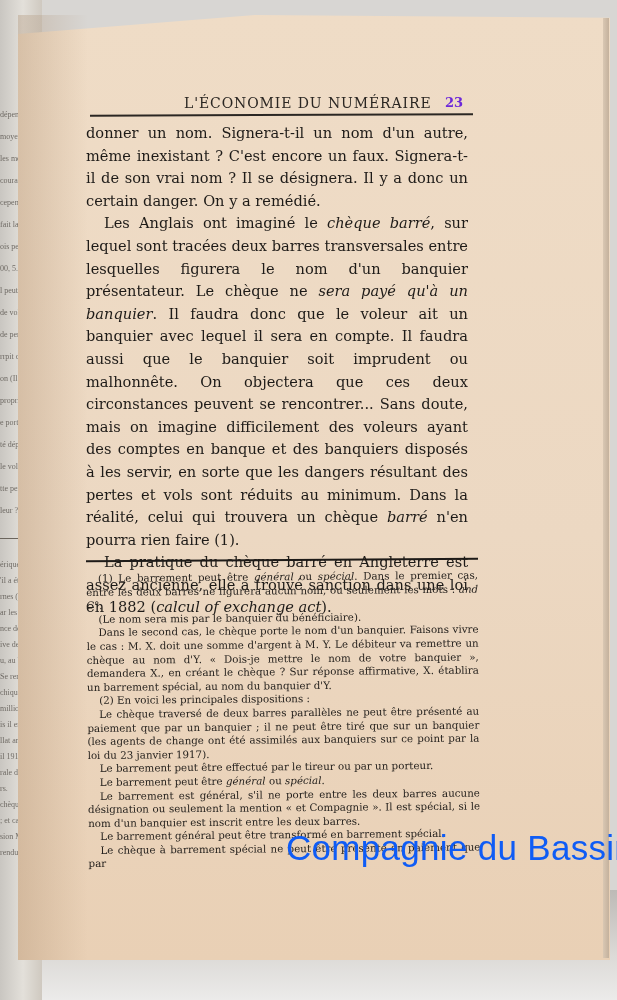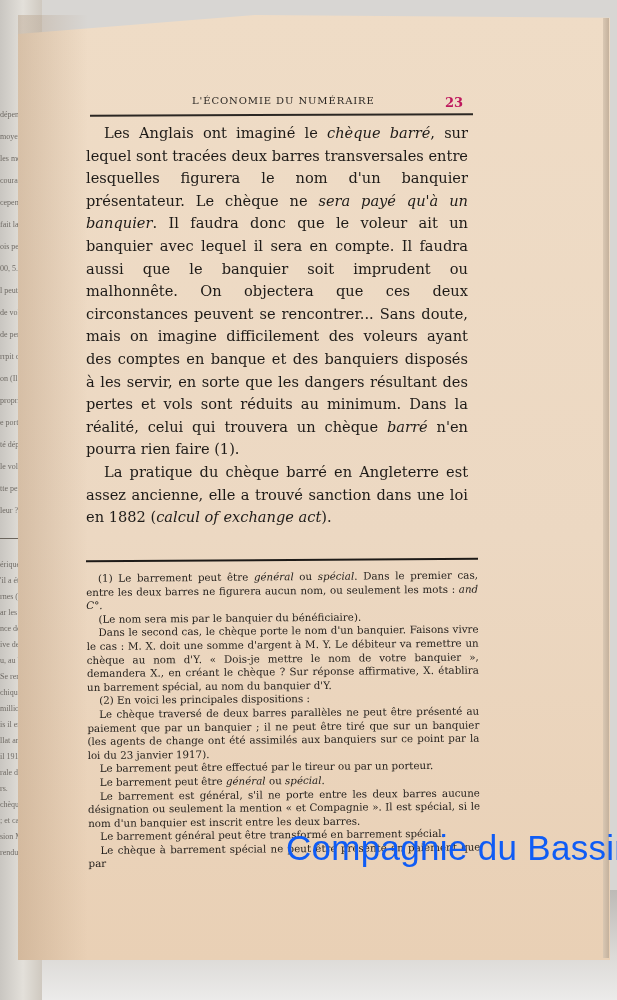--- a/index.html
+++ b/index.html
@@ -34,25 +34,25 @@
     background: linear-gradient(90deg,#d9c7b3,#c4b19c);
   }
   .gutter-shadow {
     position: absolute; left: 18px; top: 15px; width: 70px; height: 945px;
     background: linear-gradient(90deg, rgba(170,140,110,.35), rgba(0,0,0,0));
   }
   .running-head {
     position: absolute; left: 90px; top: 91px; width: 375px; height: 20px;
   }
   .running-title {
-    position: absolute; left: 102px; top: 4px;
-    font-size: 10px; letter-spacing: .9px; color: #2a2622;
+    position: absolute; left: 94px; top: 4px;
+    font-size: 14px; letter-spacing: .9px; color: #2a2622;
     font-variant: small-caps;
   }
-  .page-number { position:absolute; right: 2px; top: 4px; font-size: 13px; color:#be185d; font-weight:bold; }
+  .page-number { position:absolute; right: 2px; top: 4px; font-size: 13px; color:#6d28d9; font-weight:bold; }
   .head-rule { position:absolute; left: 0; right: -8px; top: 23px; height: 1.5px; background:#2b2723; transform: rotate(-0.25deg); }
   .body-text {
     position: absolute; left: 86px; top: 122px; width: 382px;
     font-size: 14.6px; line-height: 22.6px; color: #1e1b18;
     text-align: justify;
   }
   .body-text p { margin: 0; }
   .body-text p.indent { text-indent: 18px; }
   .body-text em { font-style: italic; }
   .body-rule { position:absolute; left: 86px; top: 559px; width: 392px; height: 2px; background:#1e1b18; transform: rotate(-0.4deg); }
@@ -121,20 +121,21 @@
 <div class="page-edge"></div>
 <div class="gutter-shadow"></div>
 
 <div class="running-head">
   <span class="running-title">L'ÉCONOMIE DU NUMÉRAIRE</span>
   <span class="page-number">23</span>
   <div class="head-rule"></div>
 </div>
 
 <div class="body-text" id="body-text">
+    <p><span>donner un nom. Signera-t-il un nom d'un autre, même inexistant ? C'est encore un faux. Signera-t-il de son vrai nom ? Il se désignera. Il y a donc un certain danger. On y a remédié.</span></p>
     <p class="indent"><span>Les Anglais ont imaginé le </span><em>chèque barré</em><span>, sur lequel sont tracées deux barres transversales entre lesquelles figurera le nom d'un banquier présentateur. Le chèque ne </span><em>sera payé qu'à un banquier</em><span>. Il faudra donc que le voleur ait un banquier avec lequel il sera en compte. Il faudra aussi que le banquier soit imprudent ou malhonnête. On objectera que ces deux circonstances peuvent se rencontrer... Sans doute, mais on imagine difficilement des voleurs ayant des comptes en banque et des banquiers disposés à les servir, en sorte que les dangers résultant des pertes et vols sont réduits au minimum. Dans la réalité, celui qui trouvera un chèque </span><em>barré</em><span> n'en pourra rien faire (1).</span></p>
     <p class="indent"><span>La pratique du chèque barré en Angleterre est assez ancienne, elle a trouvé sanction dans une loi en 1882 (</span><em>calcul of exchange act</em><span>).</span></p>
   </div>
 <div class="body-rule"></div>
 <div class="notes" id="notes">
     <p class="indent"><span>(1) Le barrement peut être </span><em>général</em><span> ou </span><em>spécial</em><span>. Dans le premier cas, entre les deux barres ne figurera aucun nom, ou seulement les mots : </span><em>and C°.</em></p>
     <p class="indent"><span>(Le nom sera mis par le banquier du bénéficiaire).</span></p>
     <p class="indent"><span>Dans le second cas, le chèque porte le nom d'un banquier. Faisons vivre le cas : M. X. doit une somme d'argent à M. Y. Le débiteur va remettre un chèque au nom d'Y. « Dois-je mettre le nom de votre banquier », demandera X., en créant le chèque ? Sur réponse affirmative, X. établira un barrement spécial, au nom du banquier d'Y.</span></p>
     <p class="indent"><span>(2) En voici les principales dispositions :</span></p>
     <p class="indent"><span>Le chèque traversé de deux barres parallèles ne peut être présenté au paiement que par un banquier ; il ne peut être tiré que sur un banquier (les agents de change ont été assimilés aux banquiers sur ce point par la loi du 23 janvier 1917).</span></p>

